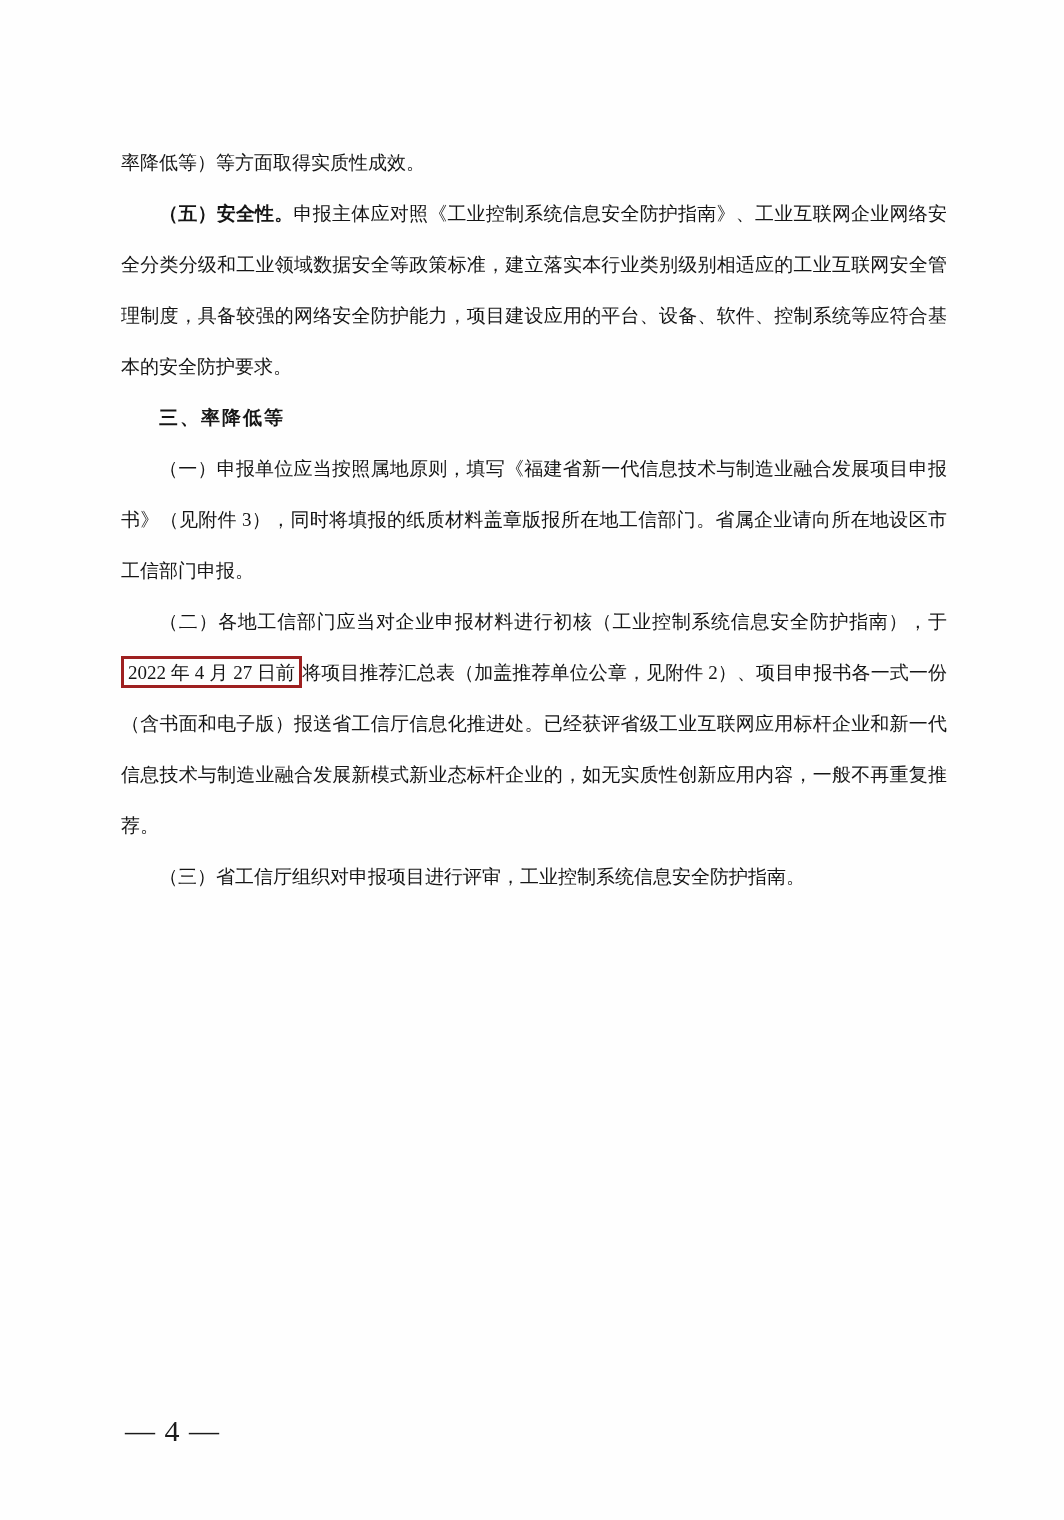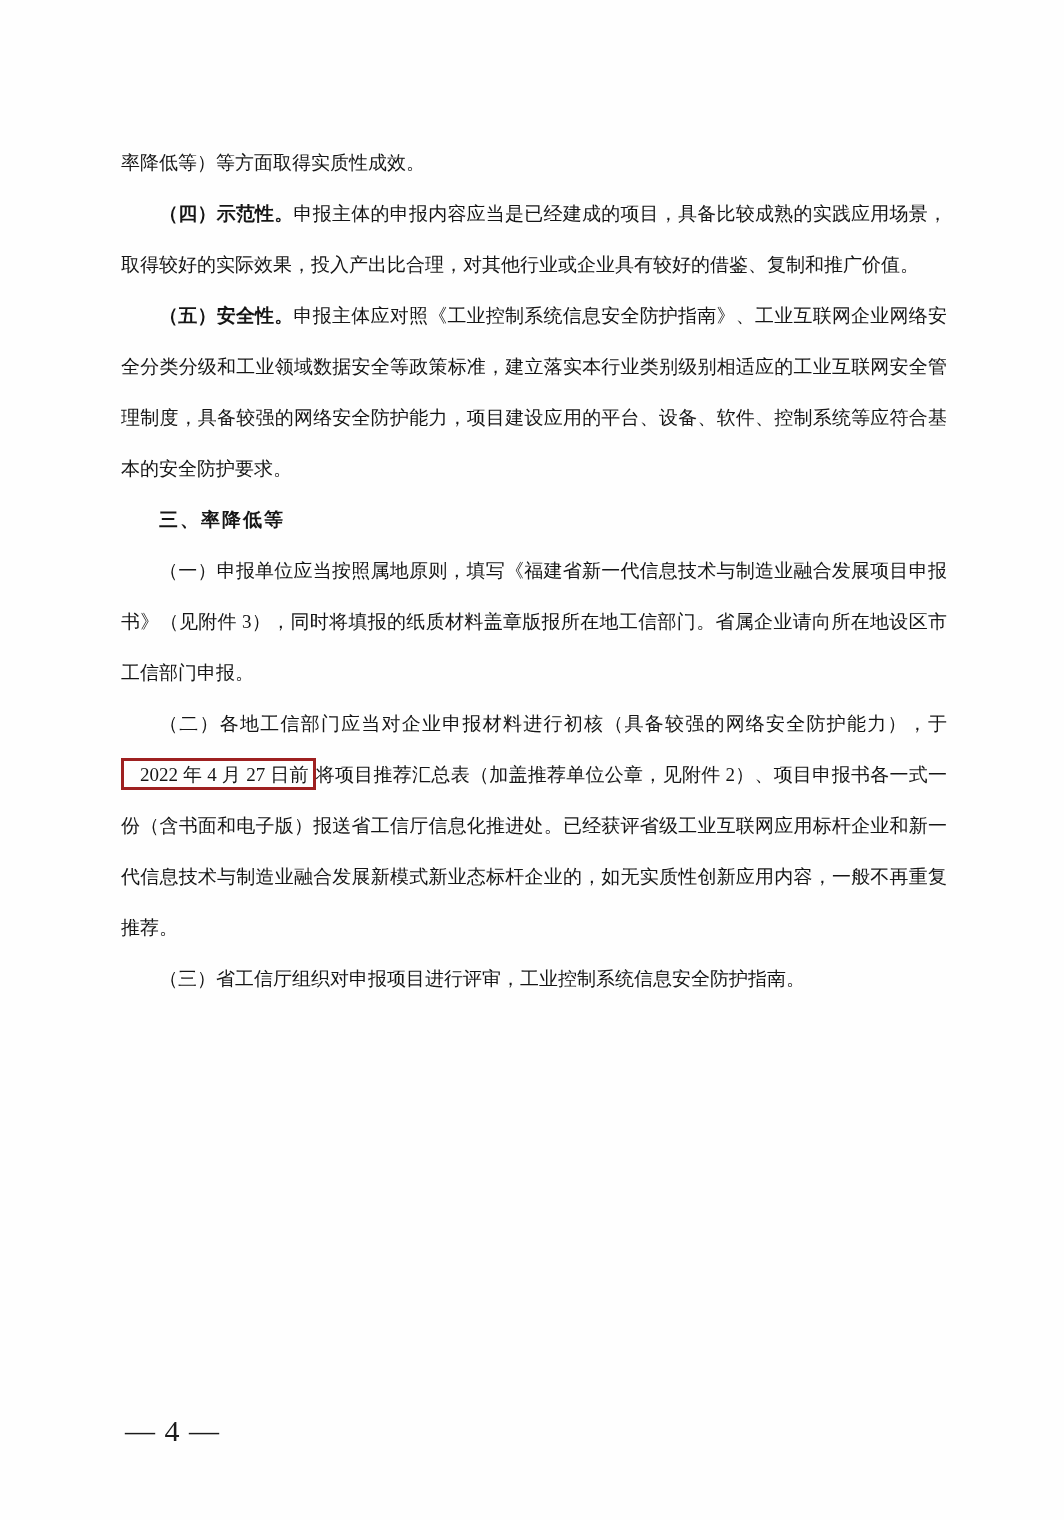--- a/index.html
+++ b/index.html
@@ -41,49 +41,48 @@
     font-weight: bold;
     font-family: "Liberation Sans", "DejaVu Sans", sans-serif;
   }
   .section-heading {
     font-weight: bold;
     font-family: "Liberation Sans", "DejaVu Sans", sans-serif;
     letter-spacing: 2px;
   }
   .redbox {
     border: 3px solid #9e2020;
-    padding: 3px 4px 2px 16px;
+    padding: 3px 4px 2px 4px;
   }
   .page-number {
     position: absolute;
     left: 125px;
     top: 1414px;
     font-size: 30px;
     letter-spacing: 1px;
     color: #1a1a1a;
   }
 </style>
 </head>
 <body>
 
 <div class="page">
 
   <div class="textblock">
 
     <p class="para"><span>率降低等）等方面取得实质性成效。</span></p>
 
-    <p class="para indent"><span class="seg-bold">（四）示范性。</span><span>申报主体的申报内容应当是已经建成的项目，具备比较成熟的实践应用场景，取得较好的实际效果，投入产出比合理，对其他行业或企业具有较好的借鉴、复制和推广价值。</span></p>
 
     <p class="para indent"><span class="seg-bold">（五）安全性。</span><span>申报主体应对照《工业控制系统信息安全防护指南》、工业互联网企业网络安全分类分级和工业领域数据安全等政策标准，建立落实本行业类别级别相适应的工业互联网安全管理制度，具备较强的网络安全防护能力，项目建设应用的平台、设备、软件、控制系统等应符合基本的安全防护要求。</span></p>
 
     <p class="para indent"><span class="section-heading">三、率降低等</span></p>
 
     <p class="para indent"><span>（一）申报单位应当按照属地原则，填写《福建省新一代信息技术与制造业融合发展项目申报书》（见附件 3），同时将填报的纸质材料盖章版报所在地工信部门。省属企业请向所在地设区市工信部门申报。</span></p>
 
-    <p class="para indent"><span>（二）各地工信部门应当对企业申报材料进行初核（具备较强的网络安全防护能力），于</span><span class="redbox">2022 年 4 月 27 日前</span><span>将项目推荐汇总表（加盖推荐单位公章，见附件 2）、项目申报书各一式一份（含书面和电子版）报送省工信厅信息化推进处。已经获评省级工业互联网应用标杆企业和新一代信息技术与制造业融合发展新模式新业态标杆企业的，如无实质性创新应用内容，一般不再重复推荐。</span></p>
+    <p class="para indent"><span>（二）各地工信部门应当对企业申报材料进行初核（工业控制系统信息安全防护指南），于</span><span class="redbox">2022 年 4 月 27 日前</span><span>将项目推荐汇总表（加盖推荐单位公章，见附件 2）、项目申报书各一式一份（含书面和电子版）报送省工信厅信息化推进处。已经获评省级工业互联网应用标杆企业和新一代信息技术与制造业融合发展新模式新业态标杆企业的，如无实质性创新应用内容，一般不再重复推荐。</span></p>
 
     <p class="para indent"><span>（三）省工信厅组织对申报项目进行评审，工业控制系统信息安全防护指南。</span></p>
 
 
   </div>
 
   <div class="page-number">— 4 —</div>
 
 </div>
 

